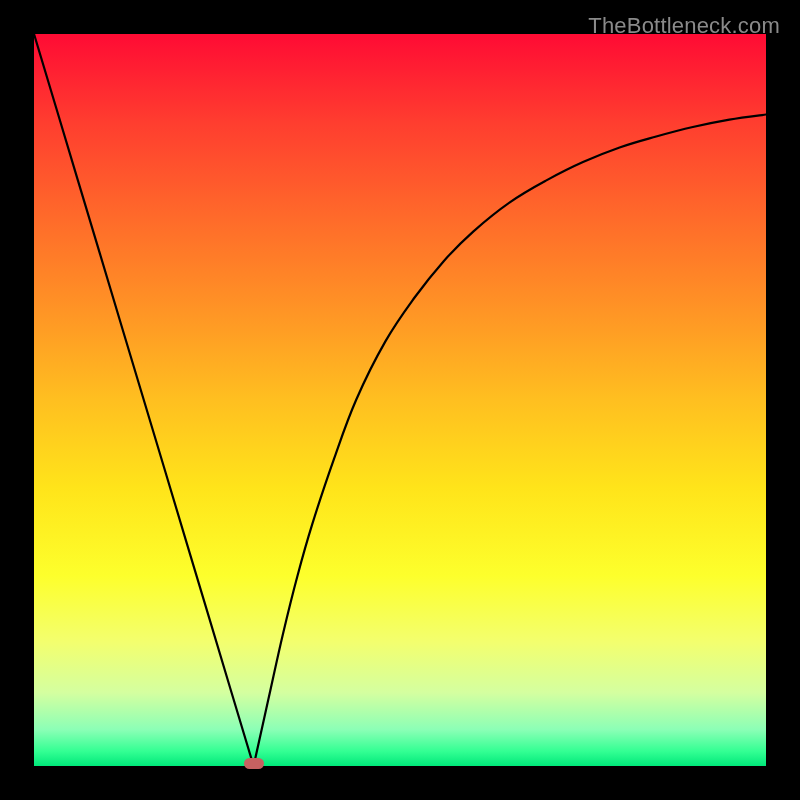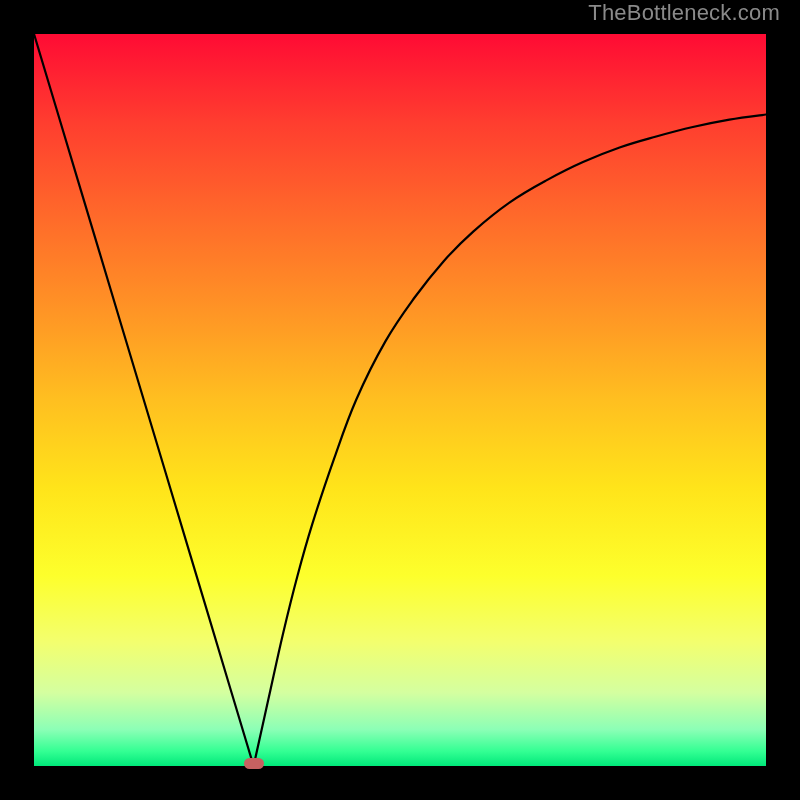--- a/index.html
+++ b/index.html
@@ -35,21 +35,21 @@
       #fdff2c 74%,
       #f3ff6e 83%,
       #d4ffa0 90%,
       #8cffb6 95%,
       #33ff93 98%,
       #00e87a 100%
     );
   }
   .watermark {
     position: absolute;
-    top: 0;
+    top: 13px;
     right: 20px;
     color: #8a8a8a;
     font-size: 22px;
     letter-spacing: 0.2px;
     user-select: none;
     text-align: right;
   }
   svg.curve {
     position: absolute;
     top: 0;

